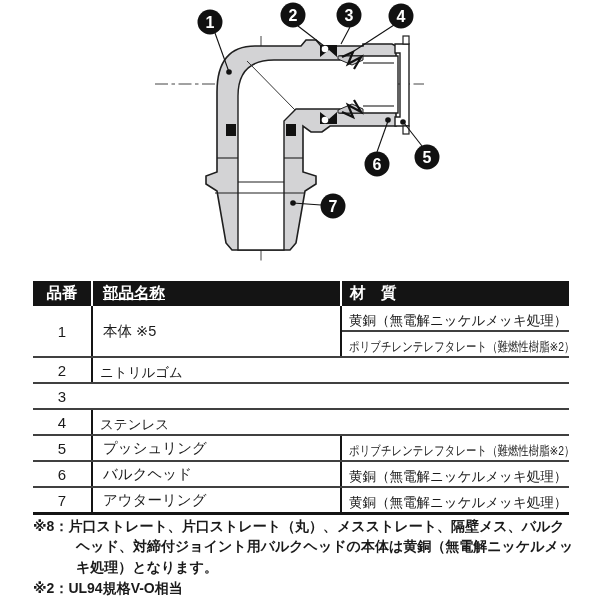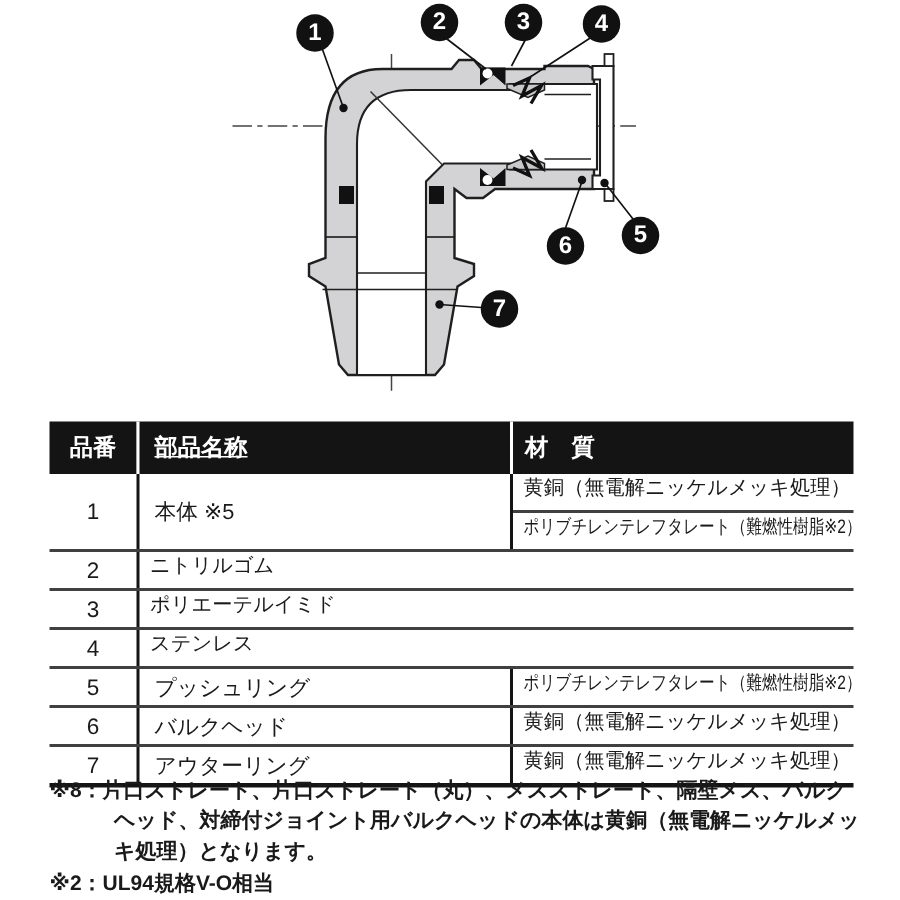--- a/index.html
+++ b/index.html
@@ -6,32 +6,32 @@
     font-family:"Liberation Sans","DejaVu Sans",sans-serif;color:#1a1a1a;}
   #page{position:relative;width:600px;height:600px;background:#fff;}
 
   
   #diagram{position:absolute;left:0;top:0;width:600px;height:278px;}
   .balloon-num{font-weight:bold;font-size:16px;fill:#fff;}
 
   
   #parts-table{position:absolute;left:33px;top:281px;width:536px;border-bottom:3px solid #141414;}
   .thead,.trow{display:grid;grid-template-columns:58px 249px 229px;}
-  .thead{height:35px;}
+  .thead{height:25px;}
   .thead>div{background:#141414;color:#fff;font-weight:bold;font-size:15.5px;display:flex;align-items:center;}
   .h-no{justify-content:center;}
   .h-name{border-left:2px solid #fff;padding-left:10px;text-decoration:underline;}
   .h-mat{border-left:2px solid #fff;padding-left:8px;}
   .trow{height:26px;box-sizing:border-box;}
   .trow.tall{height:50px;}
   .trow + .trow{border-top:2px solid #404040;}
   .c-no{display:flex;align-items:center;justify-content:center;font-size:15px;}
   .c-name{border-left:2px solid #141414;display:flex;align-items:center;padding-left:10px;font-size:14.5px;}
   .c-mat{border-left:2px solid #141414;display:flex;flex-direction:column;justify-content:center;}
-  .mat-sub{display:flex;align-items:flex-start;padding-left:7px;font-size:13.5px;flex:1;box-sizing:border-box;white-space:nowrap;}
+  .mat-sub{display:flex;align-items:flex-end;padding-left:7px;font-size:13.5px;flex:1;box-sizing:border-box;white-space:nowrap;}
   .mat-sub + .mat-sub{border-top:2px solid #404040;}
   .condensed{font-size:13px;display:inline-block;transform:scaleX(0.8);transform-origin:0 50%;}
 
   
   #notes{position:absolute;left:33px;top:516px;width:545px;font-size:14px;font-weight:600;line-height:1.45;}
   .note{padding-left:43px;text-indent:-43px;margin:0 0 1px 0;}
 </style>
 </head>
 <body>
 
@@ -145,25 +145,20 @@
         <div class="trow">
           <div class="c-no">2</div>
           <div class="c-mat">
             <div class="mat-sub">
               <span>ニトリルゴム</span>
             </div>
           </div>
         </div>
         <div class="trow">
           <div class="c-no">3</div>
-          <div class="c-mat">
-            <div class="mat-sub">
-              <span>ポリエーテルイミド</span>
-            </div>
-          </div>
         </div>
         <div class="trow">
           <div class="c-no">4</div>
           <div class="c-mat">
             <div class="mat-sub">
               <span>ステンレス</span>
             </div>
           </div>
         </div>
         <div class="trow">

